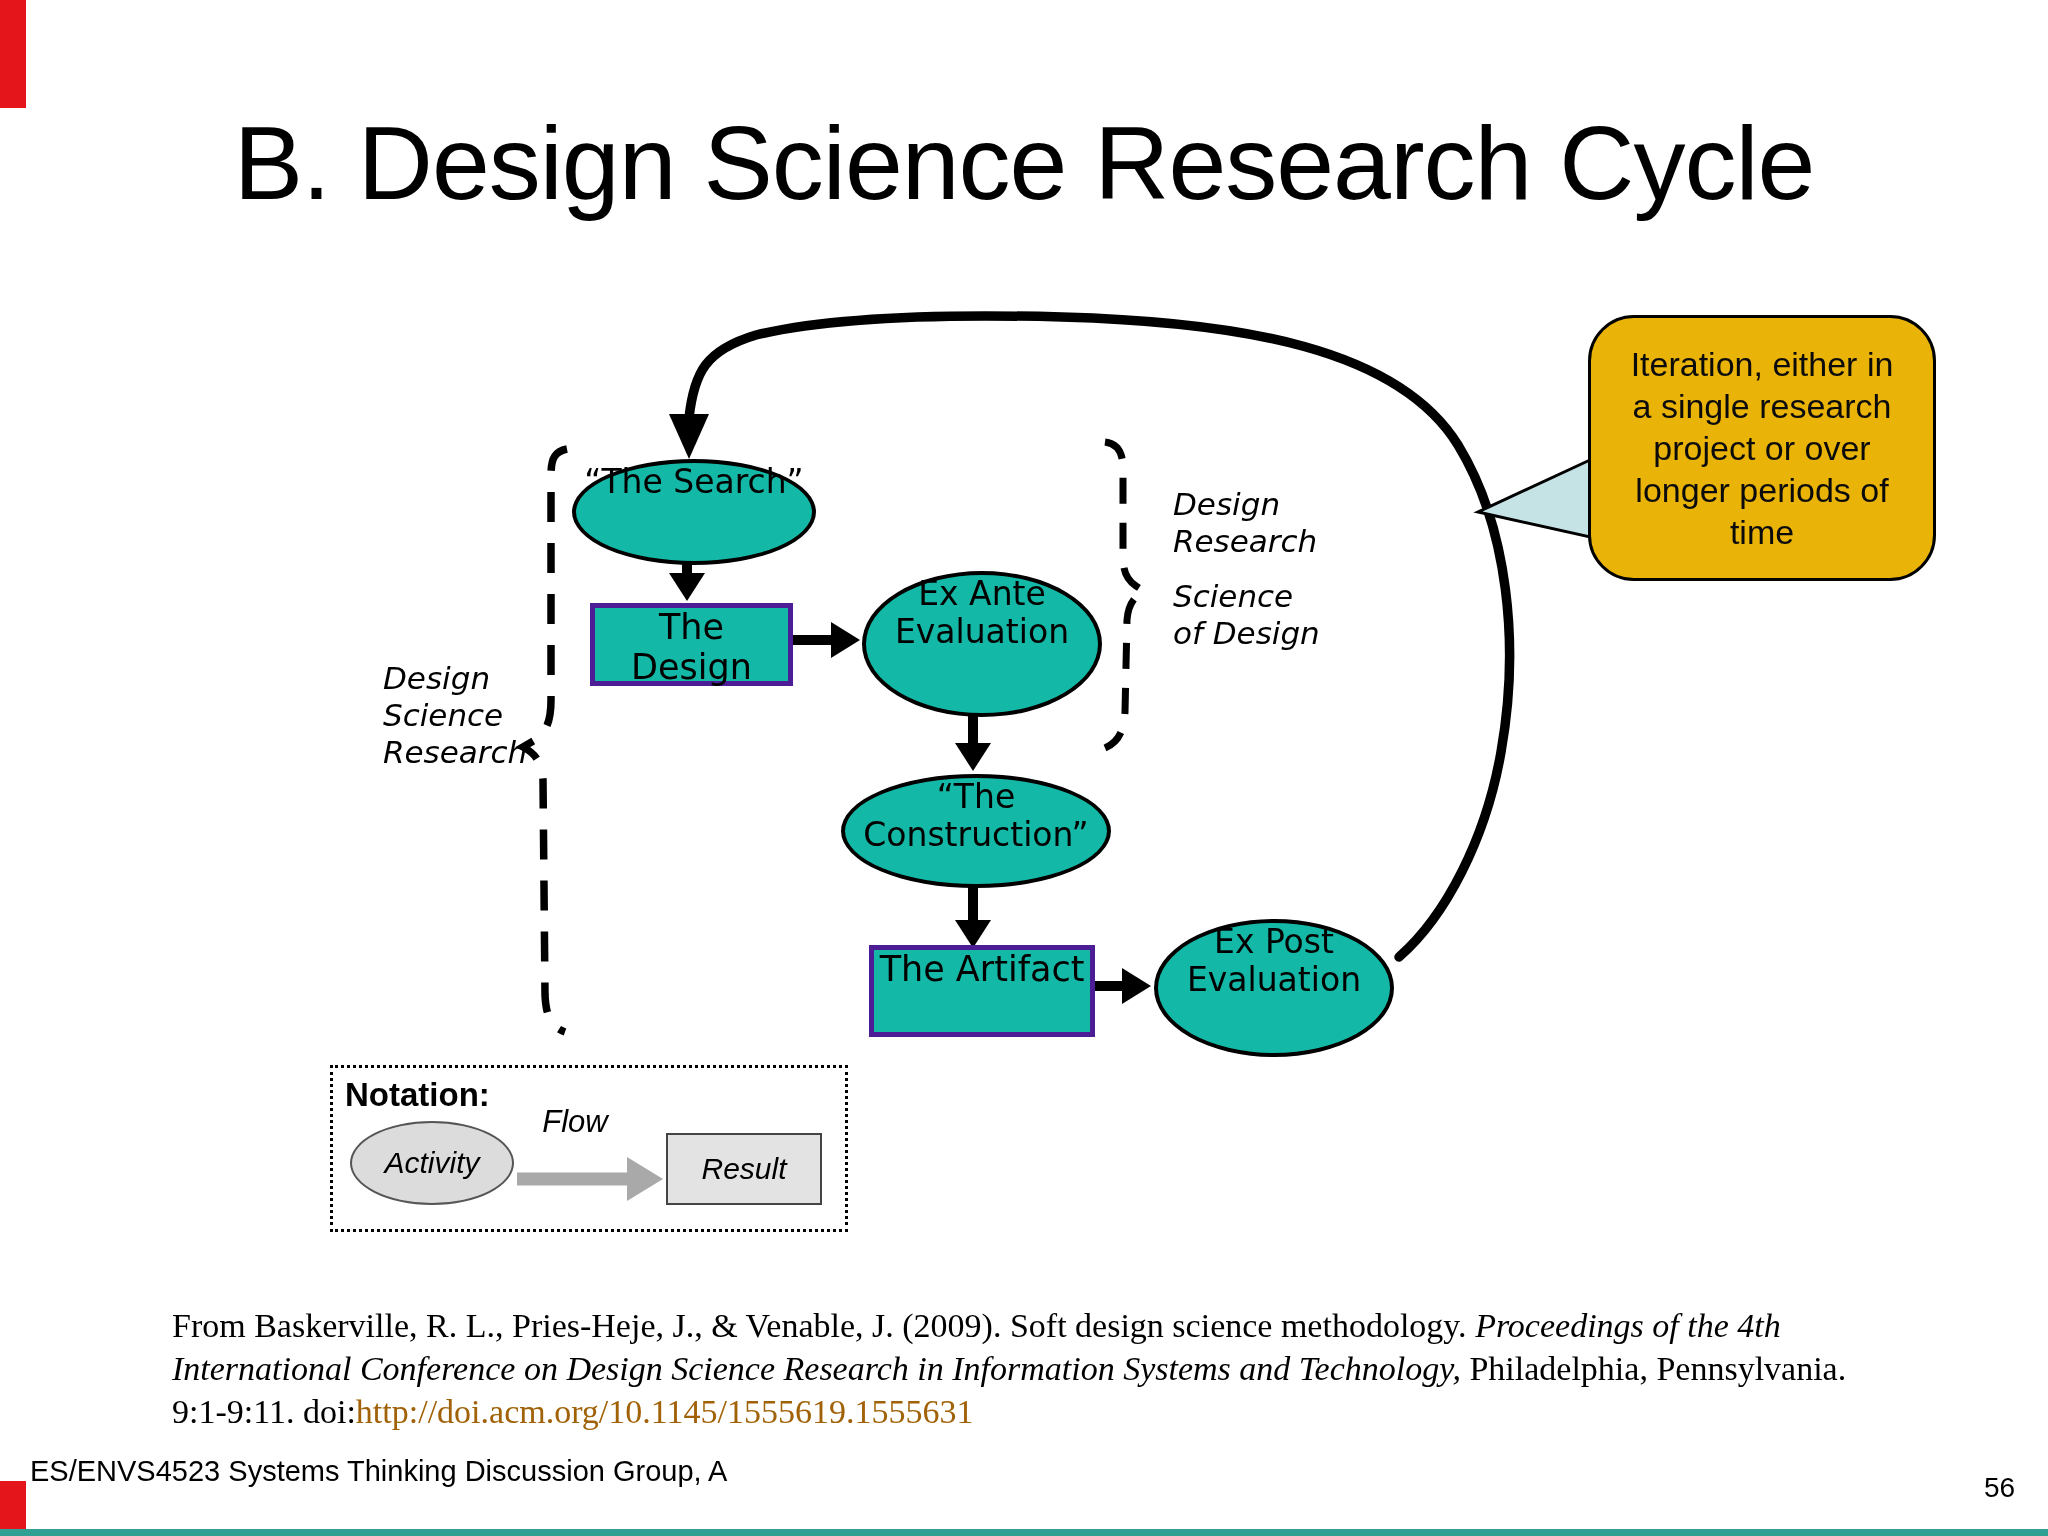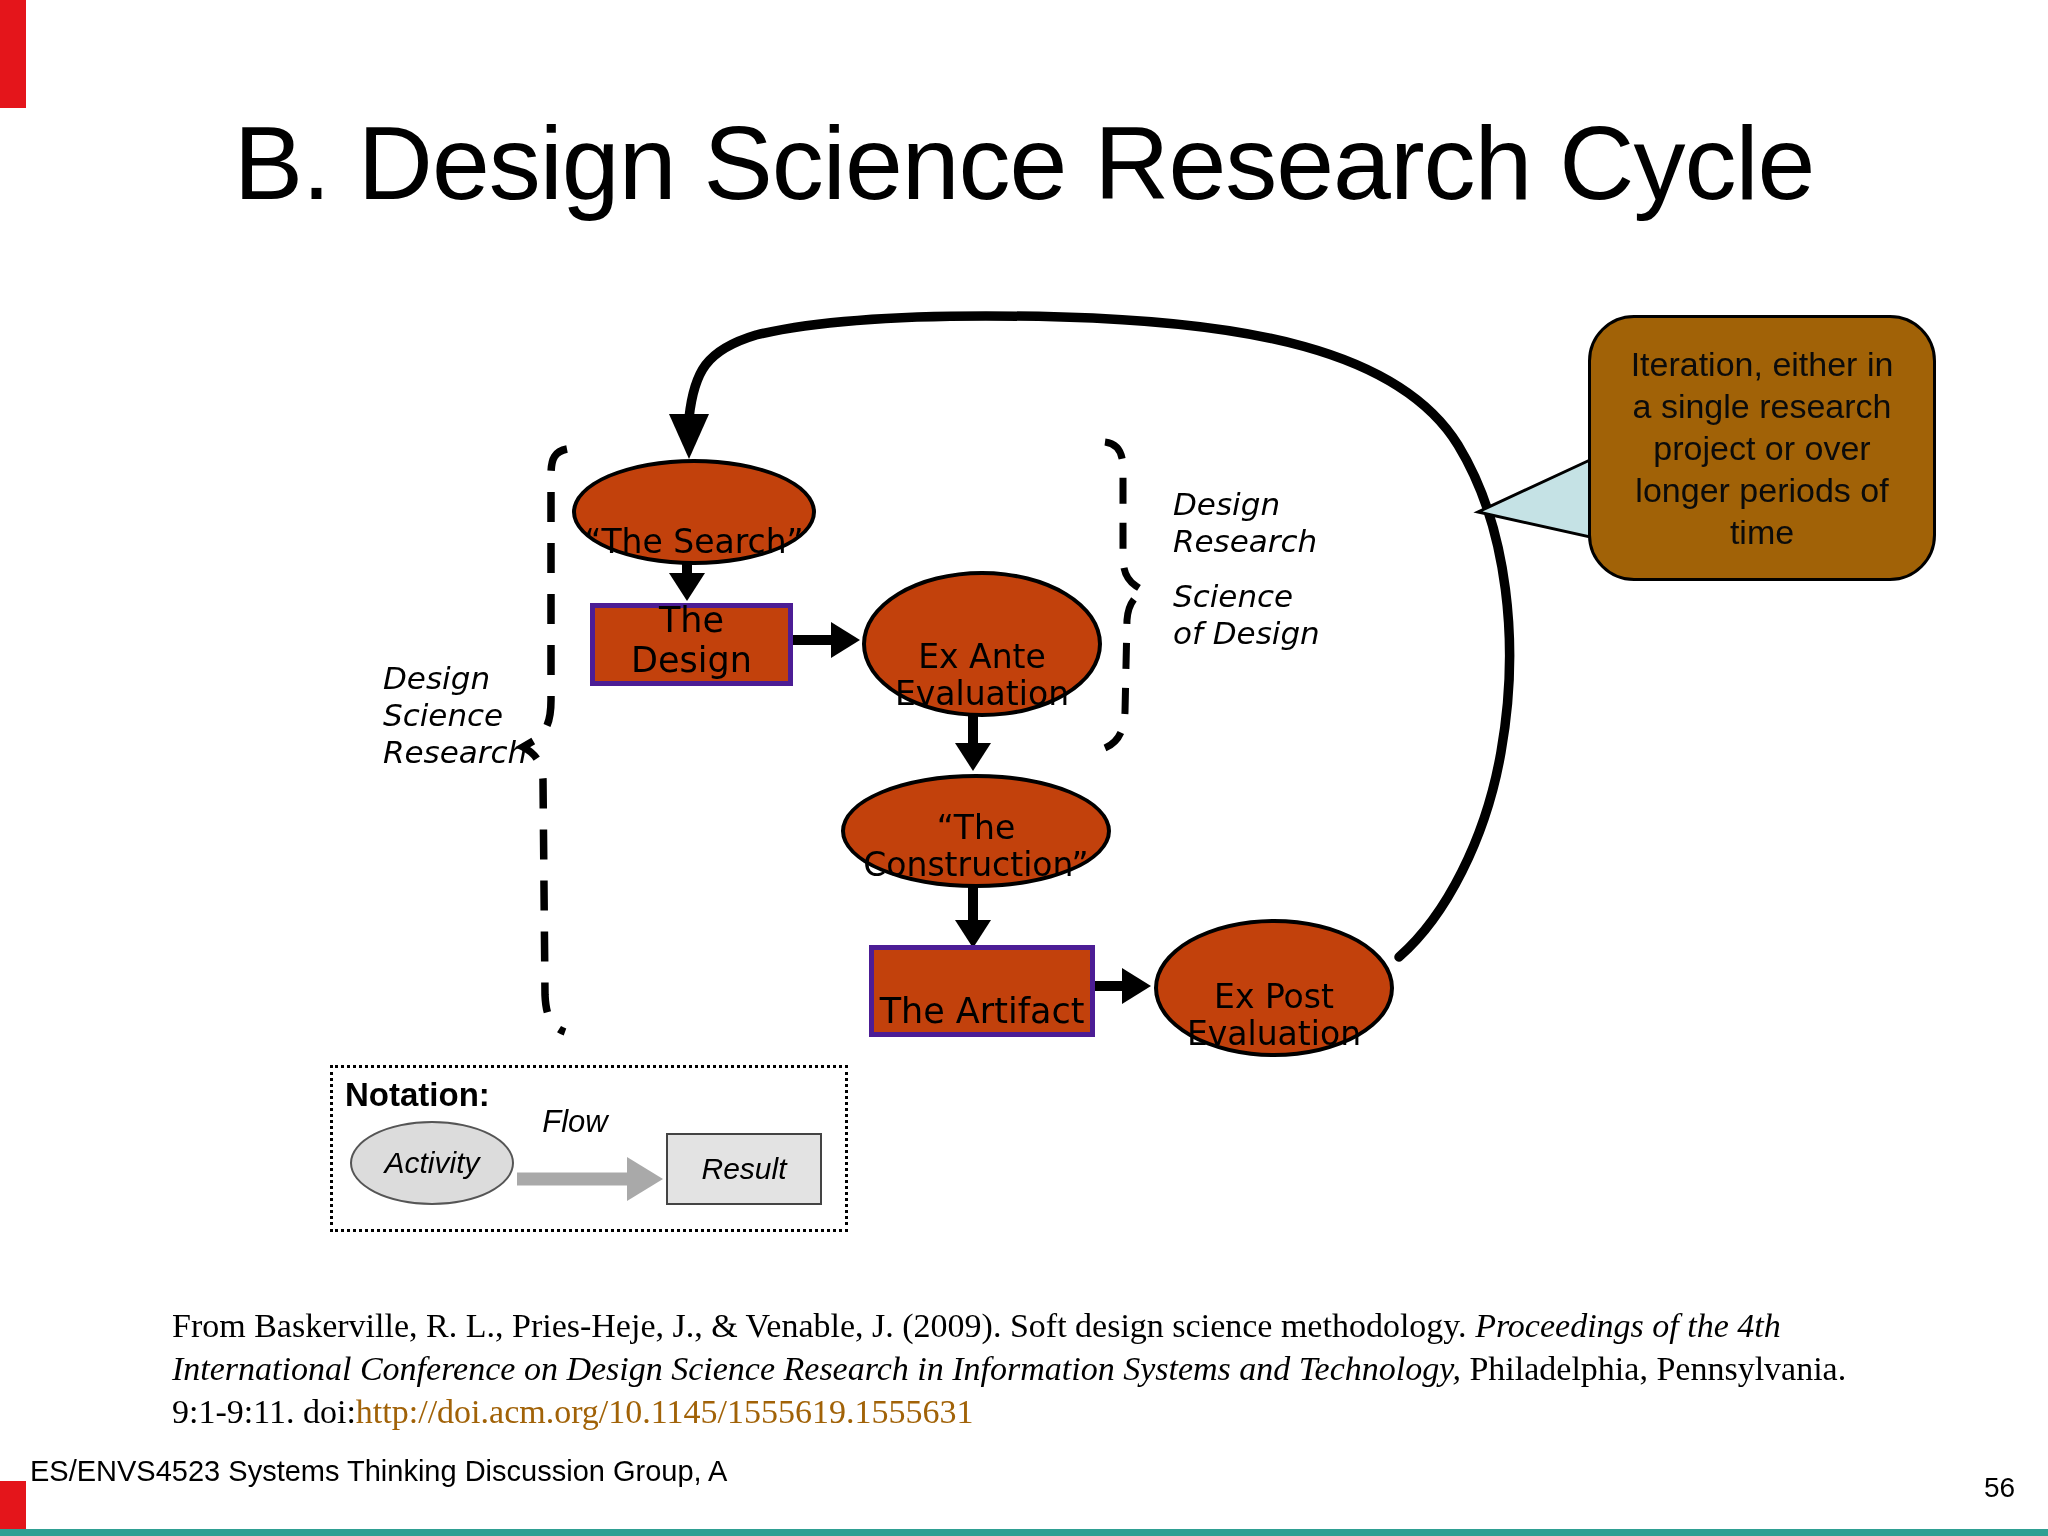--- a/index.html
+++ b/index.html
@@ -9,40 +9,40 @@
   .red-mark{position:absolute;left:0;width:26px;background:#e4151b;}
   .red-top{top:0;height:108px;}
   .red-bottom{top:1481px;height:55px;}
   .teal-line{position:absolute;left:0;top:1529px;width:2048px;height:7px;background:#2fa093;}
   
   .title{position:absolute;left:0;right:0;top:104px;text-align:center;
          font-size:104px;letter-spacing:-1px;font-family:"Liberation Sans",sans-serif;}
   
   svg.layer{position:absolute;left:0;top:0;pointer-events:none;}
   
-  .node{position:absolute;display:flex;align-items:flex-end;justify-content:center;
+  .node{position:absolute;display:flex;align-items:flex-start;justify-content:center;
         text-align:center;font-family:"DejaVu Sans",sans-serif;font-size:33px;line-height:1.14;
-        background:#c2410c;}
+        background:#14b8a6;}
   .ellipse{border:4px solid #000;border-radius:50%;}
   .rect{border:5px solid #4c1d95;font-size:35px;}
   .n-search{left:572px;top:459px;width:236px;height:98px;}
   .n-design{left:590px;top:603px;width:193px;height:73px;}
   .n-exante{left:862px;top:571px;width:232px;height:138px;}
   .n-construction{left:841px;top:774px;width:262px;height:106px;}
   .n-artifact{left:869px;top:945px;width:216px;height:82px;}
   .n-expost{left:1154px;top:919px;width:232px;height:130px;}
   
   .hand{position:absolute;font-family:"DejaVu Sans",sans-serif;font-style:italic;
         font-size:31px;line-height:37px;}
   .lbl-dsr{left:383px;top:660px;}
   .lbl-dr{left:1173px;top:486px;}
   .lbl-sod{left:1173px;top:578px;}
   
   .callout{position:absolute;left:1588px;top:315px;width:342px;height:260px;
-           background:#a16207;border:3px solid #000;border-radius:46px;
+           background:#eab308;border:3px solid #000;border-radius:46px;
            display:flex;flex-direction:column;align-items:center;justify-content:center;
            font-size:34px;line-height:42px;text-align:center;color:#0b0b0b;}
   
   .notation{position:absolute;left:330px;top:1065px;width:518px;height:167px;
             border:3px dotted #000;box-sizing:border-box;}
   .notation-title{position:absolute;left:12px;top:8px;font-size:33px;font-weight:bold;}
   .activity{position:absolute;left:350px;top:1121px;width:160px;height:80px;border:2px solid #555;
             border-radius:50%;background:#dcdcdc;display:flex;align-items:center;justify-content:center;
             font-style:italic;font-size:30px;}
   .flow-label{position:absolute;left:520px;top:1104px;width:110px;text-align:center;

